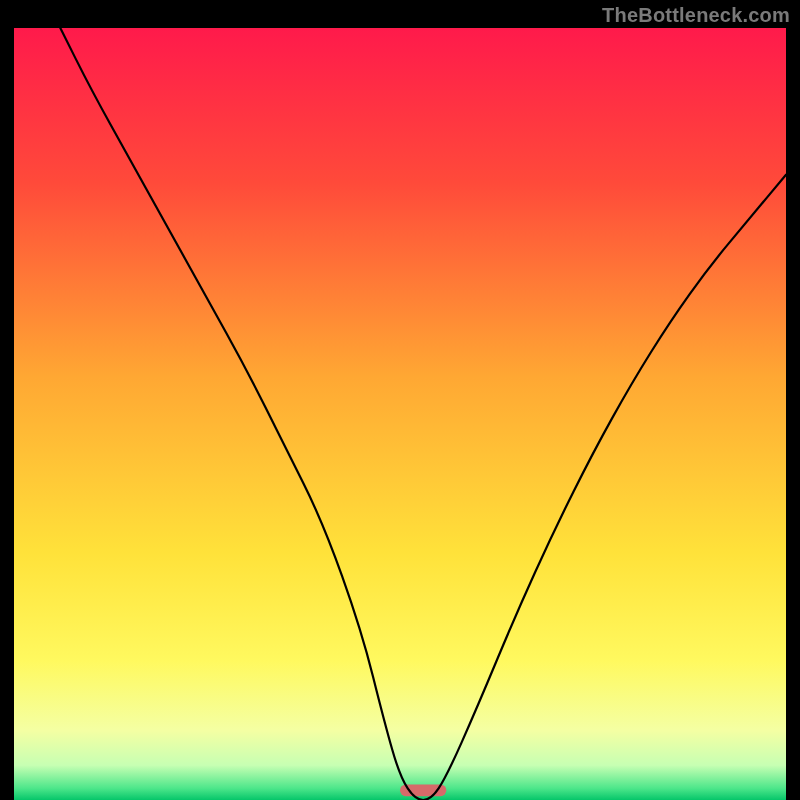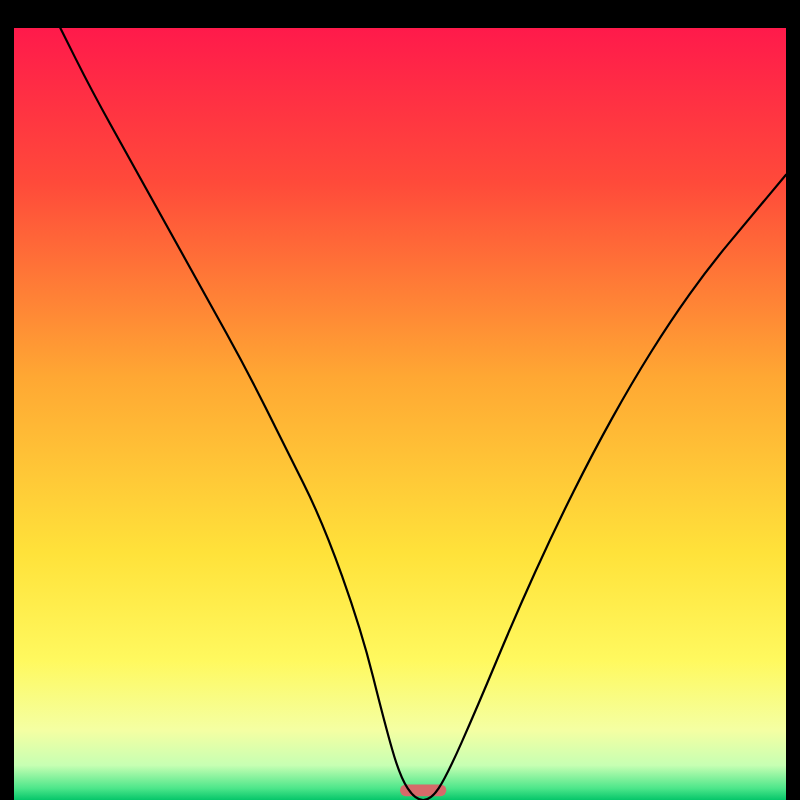--- a/index.html
+++ b/index.html
@@ -43,20 +43,21 @@
     fill: none;
     stroke: #000;
     stroke-width: 2.2;
     stroke-linecap: round;
   }
 </style>
 </head>
 <body>
 
 <div class="frame">
+  <div class="attribution">TheBottleneck.com</div>
 
   <div class="plot">
     <svg id="plot-svg" viewBox="0 0 772 772" width="772" height="772">
       <defs>
         <linearGradient id="bg-grad" x1="0" y1="0" x2="0" y2="1">
             <stop offset="0%" stop-color="#ff1a4b"></stop>
             <stop offset="20%" stop-color="#ff4a3a"></stop>
             <stop offset="45%" stop-color="#ffa733"></stop>
             <stop offset="68%" stop-color="#ffe23a"></stop>
             <stop offset="82%" stop-color="#fff95f"></stop>

